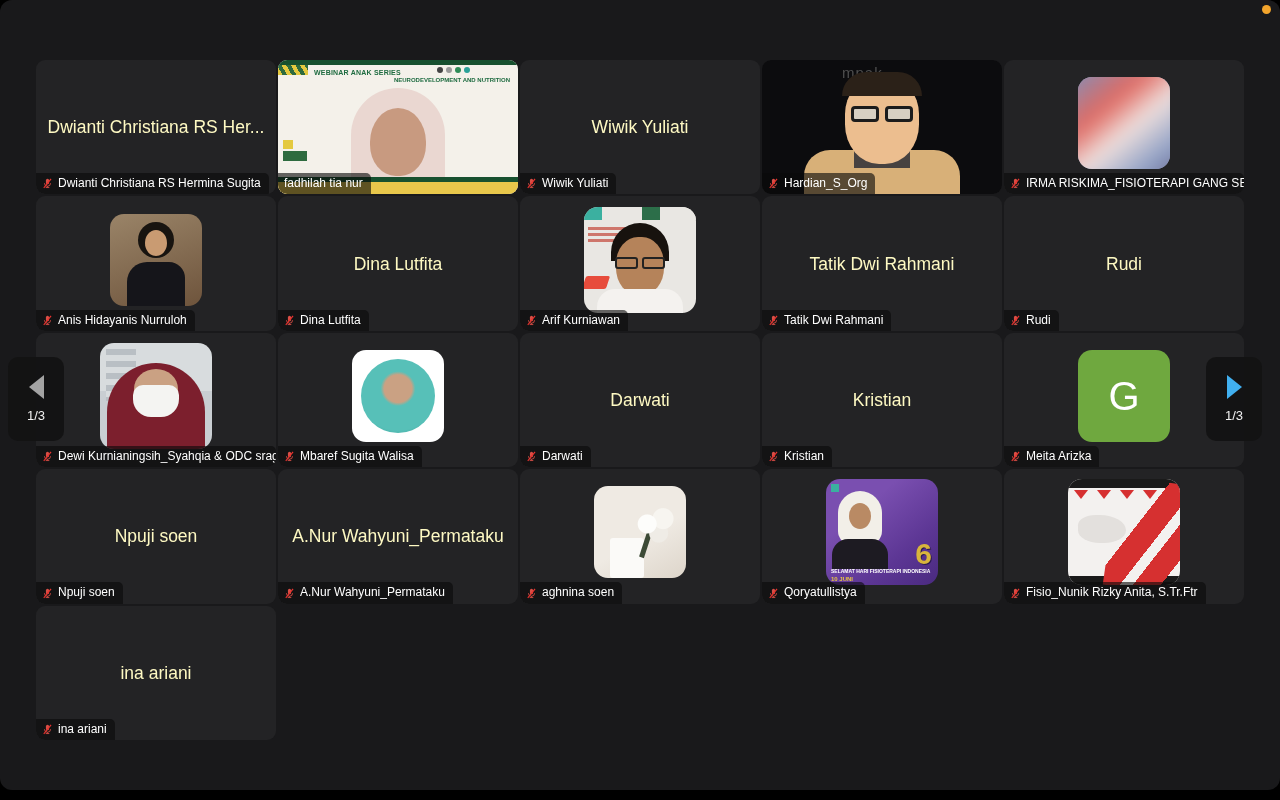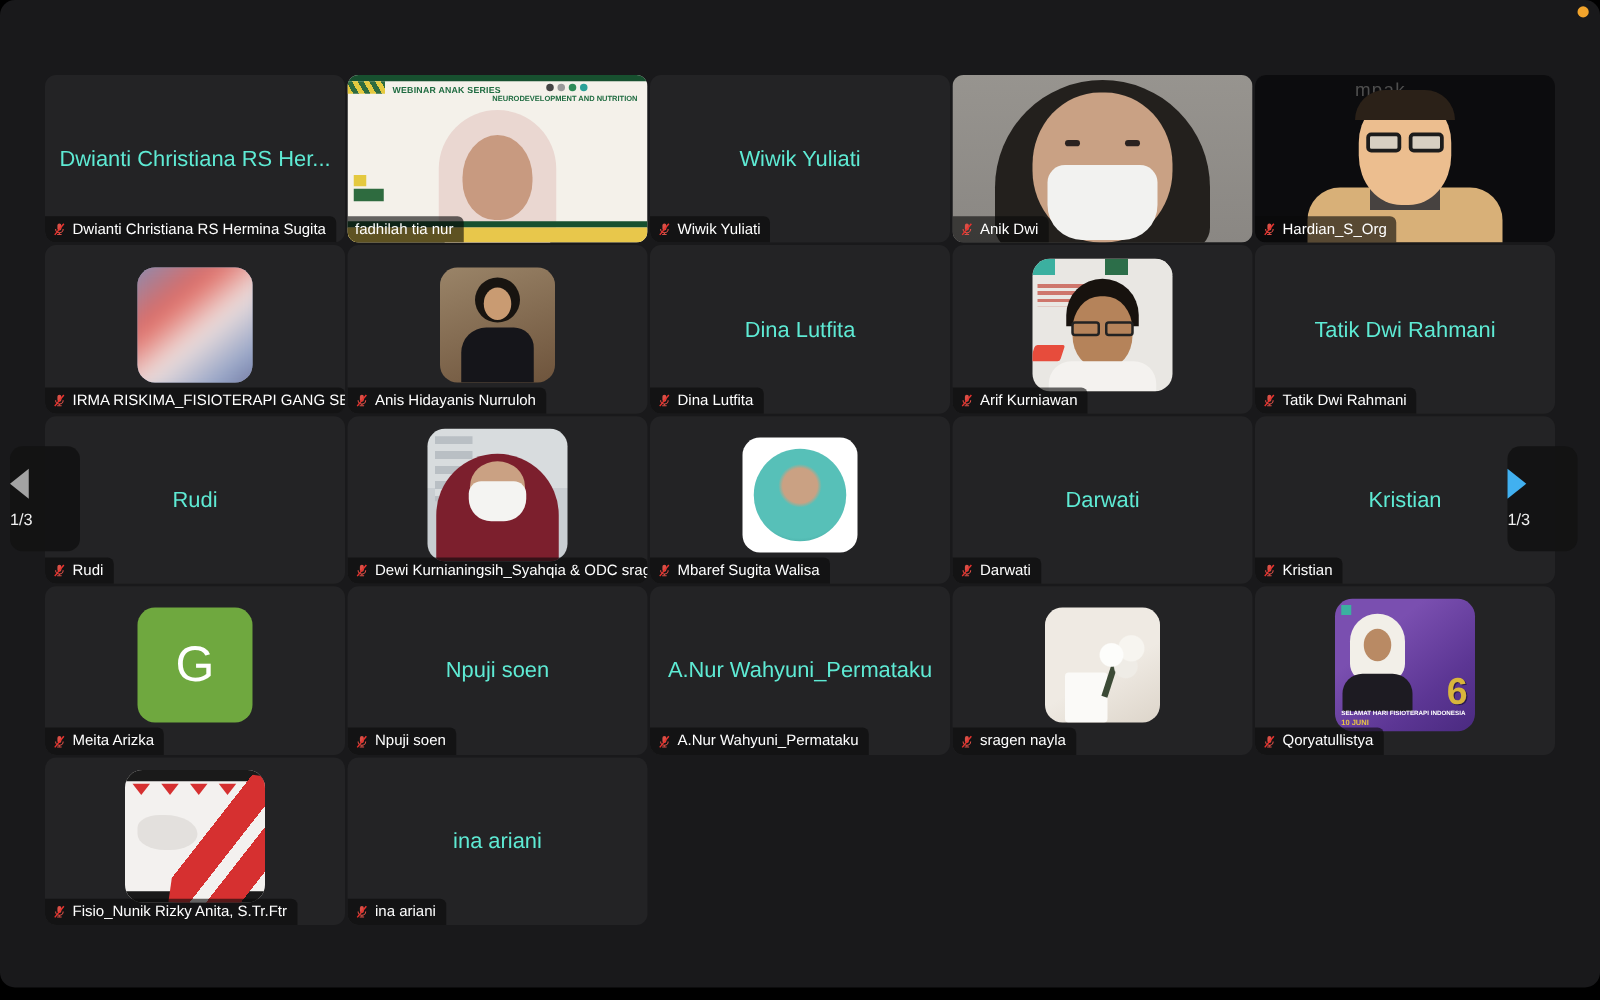--- a/index.html
+++ b/index.html
@@ -5,21 +5,21 @@
   html,body{margin:0;padding:0;background:#000;width:1280px;height:800px;overflow:hidden;
     font-family:"Liberation Sans","DejaVu Sans",sans-serif;-webkit-font-smoothing:antialiased;}
   .window{position:absolute;left:0;top:0;width:1280px;height:790px;background:#19191b;border-radius:12px;}
   .rec-dot{position:absolute;left:1262px;top:5px;width:9px;height:9px;border-radius:50%;background:#f2a42c;z-index:50;}
 
   .grid{position:absolute;left:36px;top:60px;width:1208px;height:680px;display:grid;
     grid-template-columns:repeat(5,1fr);grid-template-rows:repeat(5,1fr);gap:2px;}
   .tile{position:relative;background:#232325;border-radius:9px;overflow:hidden;}
   .active-border{position:absolute;inset:0;border:3px solid #25a244;border-radius:9px;z-index:6;pointer-events:none;}
 
-  .cname{position:absolute;left:50%;top:50%;transform:translate(-50%,-50%);color:#5eead4;
+  .cname{position:absolute;left:50%;top:50%;transform:translate(-50%,-50%);color:#fef9c3;
     font-size:17.5px;white-space:nowrap;z-index:4;}
   .nlabel{position:absolute;left:0;bottom:0;display:inline-flex;align-items:center;gap:5px;
     background:rgba(10,10,10,.62);color:#fff;font-size:12px;line-height:1.1;
     padding:4px 8px 4px 6px;border-radius:0 5px 0 9px;white-space:nowrap;z-index:7;max-width:100%;box-sizing:border-box;}
   .mic{width:11px;height:11px;flex:0 0 auto;}
 
   .scene{position:absolute;inset:0;}
   .p{position:absolute;}
 
   
@@ -112,21 +112,21 @@
   .q-date{left:5px;bottom:3px;font-size:6px;color:#e8c545;font-weight:bold;}
   .av-nunik{background:#f3f1ef;}
   .nn-bar{left:0;right:0;height:9px;background:#1a1a1a;}
   .nn-bunt{left:6px;top:11px;right:6px;display:flex;gap:9px;}
   .nn-bunt i{width:0;height:0;border-left:7px solid transparent;border-right:7px solid transparent;border-top:9px solid #d63030;display:block;}
   .nn-map{left:10px;top:36px;width:48px;height:28px;background:#e3e0dd;border-radius:40% 60% 50% 50%;}
   .nn-rib{right:-16px;top:2px;width:86px;height:110px;background:linear-gradient(120deg,transparent 35%,#d63030 35% 53%,#f3f1ef 53% 61%,#d63030 61% 78%,transparent 78%);transform:rotate(8deg);}
 
   
   .pager{position:absolute;width:56px;height:84px;background:rgba(18,18,18,.92);border-radius:10px;
-    display:flex;flex-direction:column;justify-content:center;gap:9px;z-index:20;cursor:pointer;}
+    display:flex;flex-direction:column;align-items:center;justify-content:center;gap:9px;z-index:20;cursor:pointer;}
   .pager-left{left:8px;top:357px;}
   .pager-right{right:18px;top:357px;}
   .tri-left{width:0;height:0;border-top:12px solid transparent;border-bottom:12px solid transparent;border-right:15px solid #a3a3a3;}
   .tri-right{width:0;height:0;border-top:12px solid transparent;border-bottom:12px solid transparent;border-left:15px solid #41b0f0;}
   .pager-count{color:#f0f0f0;font-size:13px;}
 </style>
 </head>
 <body>
 
 <div class="window"></div>
@@ -185,41 +185,20 @@
             <line x1="8" y1="12" x2="8" y2="13.6" stroke-width="1.3"></line>
             <line x1="5.4" y1="13.9" x2="10.6" y2="13.9" stroke-width="1.3"></line>
           </g>
           <line x1="2.6" y1="14.4" x2="13.2" y2="1.4" stroke="#e8322e" stroke-width="1.7"></line>
         </svg>
       <span>Wiwik Yuliati</span>
     </div>
   </div>
 
 
-  <div class="tile">
-    <div class="scene sc-ani">
-      <div class="p ani-hair"></div>
-        <div class="p ani-face"></div>
-      <div class="p ani-eye1"></div>
-        <div class="p ani-eye2"></div>
-      <div class="p ani-mask"></div>
-    </div>
-    <div class="nlabel">
-      <svg class="mic" viewBox="0 0 16 16">
-          <g fill="#d94f46" stroke="#d94f46">
-            <rect x="5.7" y="1.2" width="4.6" height="8" rx="2.3" stroke="none"></rect>
-            <path d="M3.6 7.6a4.4 4.4 0 0 0 8.8 0" fill="none" stroke-width="1.3"></path>
-            <line x1="8" y1="12" x2="8" y2="13.6" stroke-width="1.3"></line>
-            <line x1="5.4" y1="13.9" x2="10.6" y2="13.9" stroke-width="1.3"></line>
-          </g>
-          <line x1="2.6" y1="14.4" x2="13.2" y2="1.4" stroke="#e8322e" stroke-width="1.7"></line>
-        </svg>
-      <span>Anik Dwi</span>
-    </div>
-  </div>
 
   <div class="tile">
     <div class="scene sc-har">
       <div class="p har-text">mpak</div>
       <div class="p har-body"></div>
         <div class="p har-neck"></div>
       <div class="p har-face"></div>
         <div class="p har-hair"></div>
       <div class="p har-gl">
           <i></i>
@@ -485,21 +464,21 @@
     <div class="nlabel">
       <svg class="mic" viewBox="0 0 16 16">
           <g fill="#d94f46" stroke="#d94f46">
             <rect x="5.7" y="1.2" width="4.6" height="8" rx="2.3" stroke="none"></rect>
             <path d="M3.6 7.6a4.4 4.4 0 0 0 8.8 0" fill="none" stroke-width="1.3"></path>
             <line x1="8" y1="12" x2="8" y2="13.6" stroke-width="1.3"></line>
             <line x1="5.4" y1="13.9" x2="10.6" y2="13.9" stroke-width="1.3"></line>
           </g>
           <line x1="2.6" y1="14.4" x2="13.2" y2="1.4" stroke="#e8322e" stroke-width="1.7"></line>
         </svg>
-      <span>sragen nayla</span>
+      <span>aghnina soen</span>
     </div>
   </div>
 
   <div class="tile">
     <div class="av av-lg av-qory">
       <div class="p q-logo"></div>
       <div class="p q-hijab"></div>
         <div class="p q-face"></div>
         <div class="p q-body"></div>
       <div class="p q-six">6</div>

